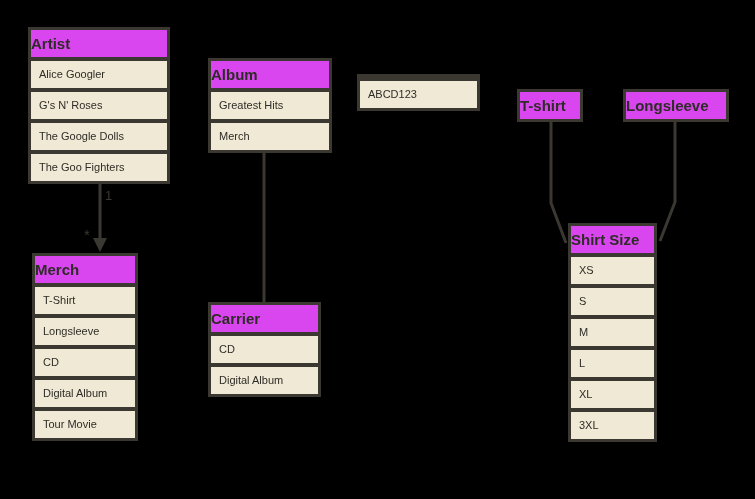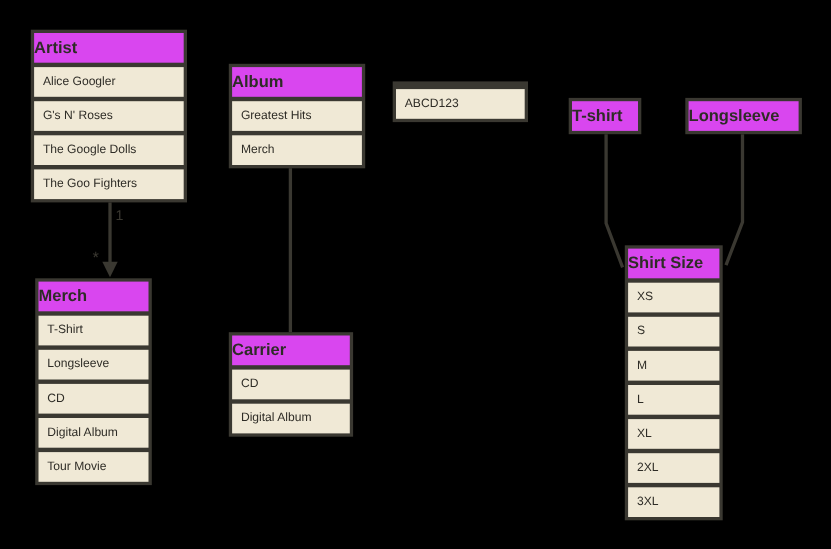--- a/index.html
+++ b/index.html
@@ -108,21 +108,20 @@
 </div>
 
 <div class="etable" id="t-shirtsize">
   <div class="hdr">Shirt Size</div>
   <div class="rows">
       <div class="row">XS</div>
       <div class="row">S</div>
       <div class="row">M</div>
       <div class="row">L</div>
       <div class="row">XL</div>
-      <div class="row">2XL</div>
       <div class="row">3XL</div>
     </div>
 </div>
 
 <div class="etable" id="t-merch">
   <div class="hdr">Merch</div>
   <div class="rows">
       <div class="row">T-Shirt</div>
       <div class="row">Longsleeve</div>
       <div class="row">CD</div>

